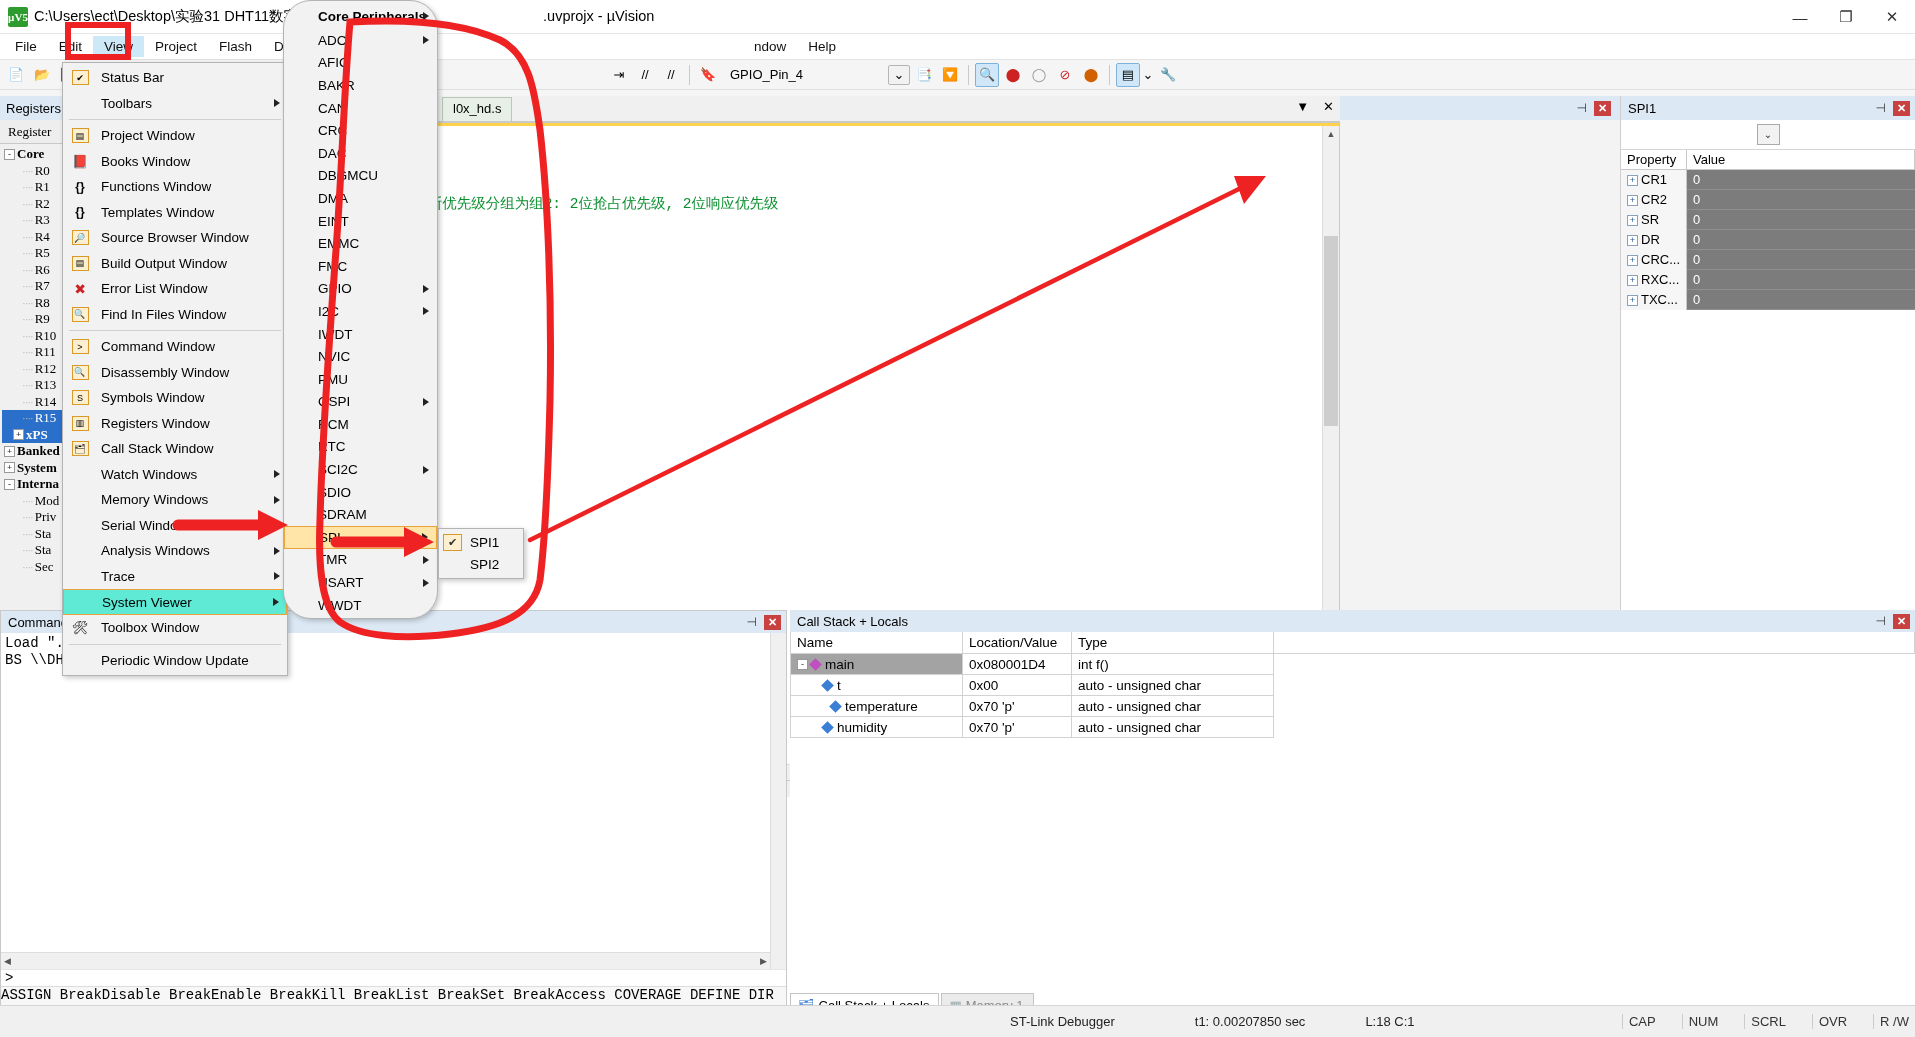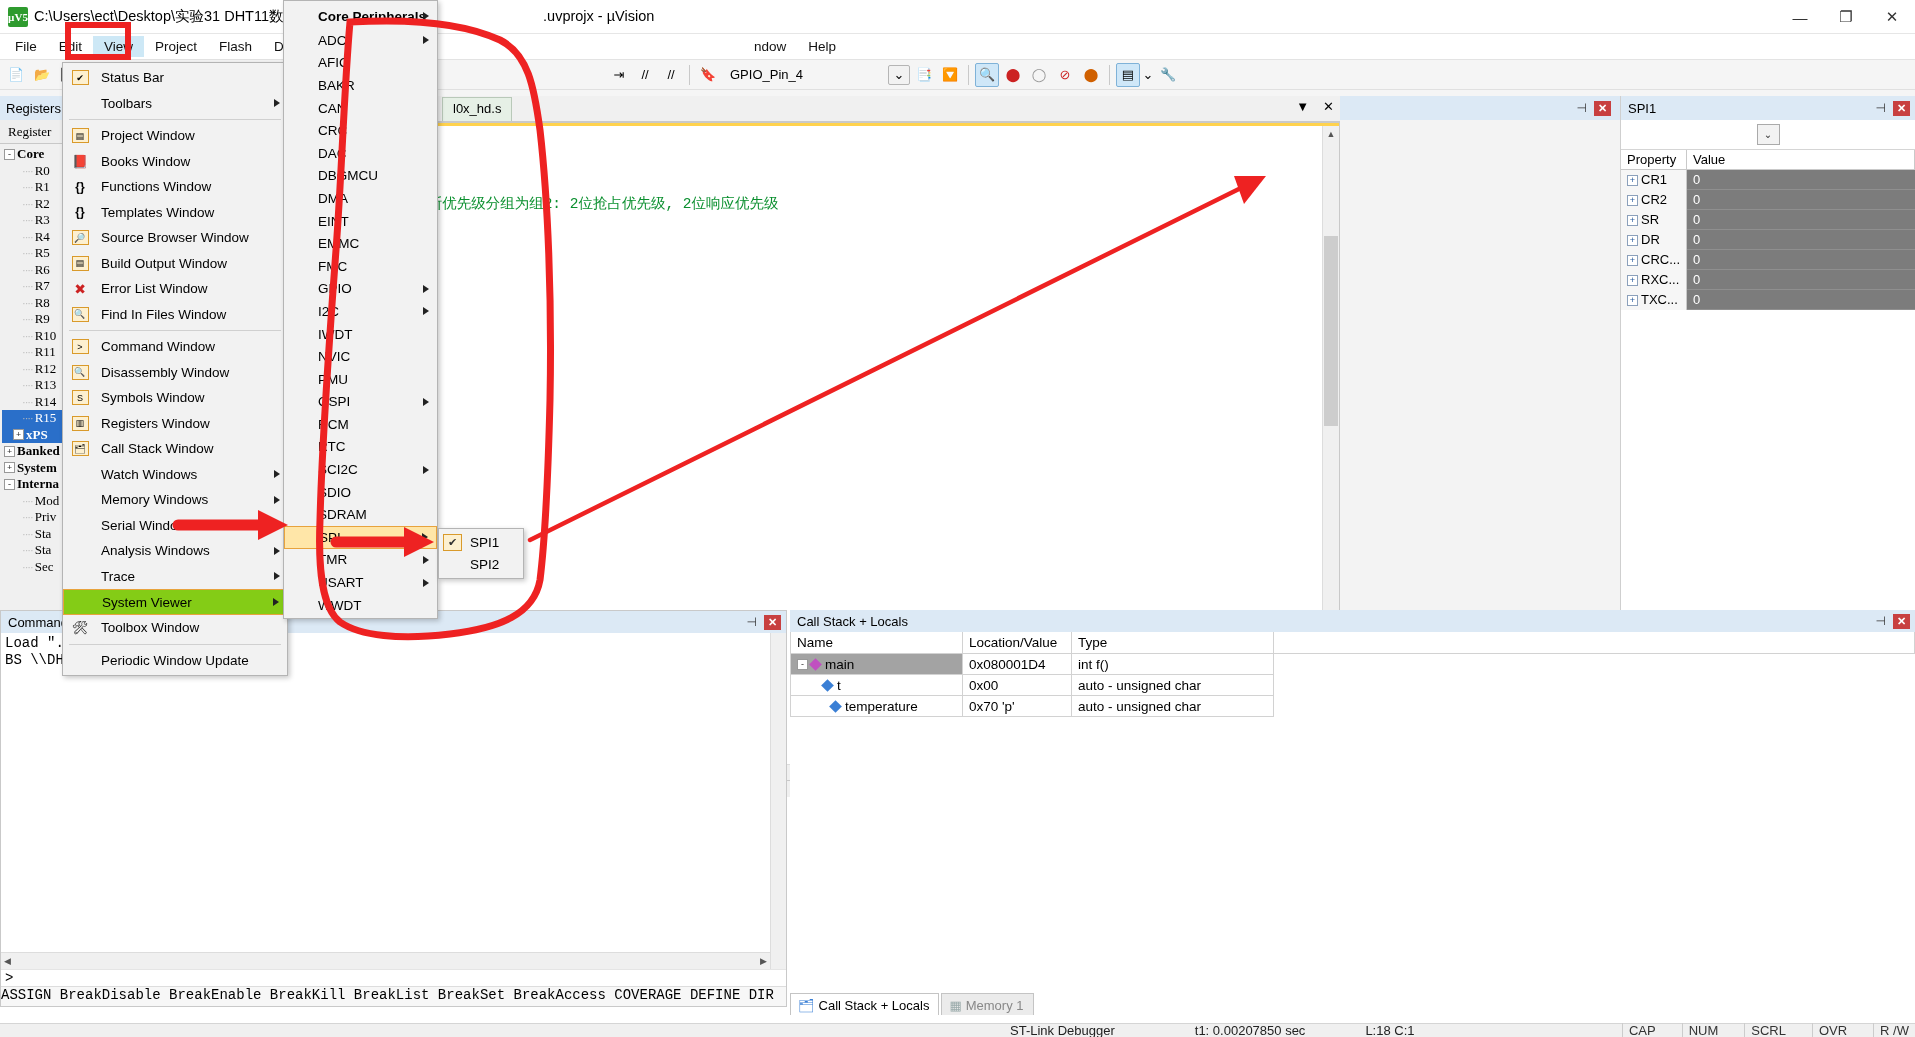--- a/index.html
+++ b/index.html
@@ -185,34 +185,34 @@
               color:#333;margin-right:3px;vertical-align:middle;}
   #cs-tabs { position:absolute; left:790px; bottom:22px; height:24px;
              display:flex; align-items:flex-end; }
   .cstab { height:22px; padding:2px 9px 0 7px; font-size:13px; border:1px solid #c4c4c4;
            border-bottom:none; background:#ebebeb; margin-right:2px; display:flex;
            align-items:center; gap:4px; }
   .cstab.active { background:#fff; }
   .cstab.dim { color:#888; }
 
   
-  #statusbar { position:absolute; left:0; right:0; bottom:0; height:14px;
+  #statusbar { position:absolute; left:0; right:0; bottom:0; height:32px;
                background:#f0f0f0; border-top:1px solid #d5d5d5;
                display:flex; align-items:center; font-size:13px; color:#222; }
   #statusbar .sb { padding:0 10px; }
   #statusbar .sbflags { margin-left:auto; display:flex;gap:20px; }
   #statusbar .flag { padding:0 6px; border-left:1px solid #ccc; color:#333; }
 
   
   #view-menu { position:absolute; left:62px; top:62px; width:226px;
                background:#f2f2f2; border:1px solid #b4b4b4; z-index:60;
                box-shadow:2px 2px 5px rgba(0,0,0,.22); padding:2px 0; }
   .vm-row { height:25.5px; display:flex; align-items:center; font-size:13.5px;
             padding-left:4px; position:relative; }
-  .vm-row.hi { background:#84cc16; border:1px solid #e8a33d; height:26px;}
+  .vm-row.hi { background:#5eead4; border:1px solid #e8a33d; height:26px;}
   .vm-ic { width:26px; min-width:26px; display:flex; align-items:center;
            justify-content:center; }
   .vm-ic .box { width:17px;height:15px;border:1px solid #d99a2b;background:#fdf0d0;
                 display:flex;align-items:center;justify-content:center;font-size:9px;}
   .vm-lbl { padding-left:8px; }
   .vm-sep { height:1px; background:#d0d0d0; margin:3px 6px; }
   .vm-arrow { position:absolute; right:7px; width:0;height:0;
               border-left:6px solid #222;border-top:4px solid transparent;
               border-bottom:4px solid transparent; }
 
@@ -587,20 +587,26 @@
           <td>0x00</td>
           <td>auto - unsigned char</td>
           <td style="border: none;"></td>
         </tr>
         <tr>
           <td class="name" style="padding-left: 40px;"><span class="diamond d-var"></span><span>temperature</span></td>
           <td>0x70 'p'</td>
           <td>auto - unsigned char</td>
           <td style="border: none;"></td>
         </tr>
+        <tr>
+          <td class="name" style="padding-left: 32px;"><span class="diamond d-var"></span><span>humidity</span></td>
+          <td>0x70 'p'</td>
+          <td>auto - unsigned char</td>
+          <td style="border: none;"></td>
+        </tr>
       </tbody>
   </table>
 </div>
 
 <div id="cs-tabs">
   <div class="cstab active">
     <span style="color:#3a7fd5;">🗂</span>
     <span>Call Stack + Locals</span>
   </div>
   <div class="cstab dim">
@@ -750,21 +756,21 @@
       </span>
       <span class="vm-lbl">Toolbox Window</span>
     </div>
     <div class="vm-sep"></div>
     <div class="vm-row">
       <span class="vm-ic"></span>
       <span class="vm-lbl">Periodic Window Update</span>
     </div>
   </div>
 
-<div id="periph-menu" style="width: 155px;">
+<div id="periph-menu" style="width: 155px; border-radius: 28px;">
     <div class="pm-row" style="padding-left: 34px; font-weight: bold; height: 26px;">
       <span>Core Peripherals</span>
       <span class="pm-arrow"></span>
     </div>
     <div class="pm-row">
       <span>ADC</span>
       <span class="pm-arrow"></span>
     </div>
     <div class="pm-row">
       <span>AFIO</span>

